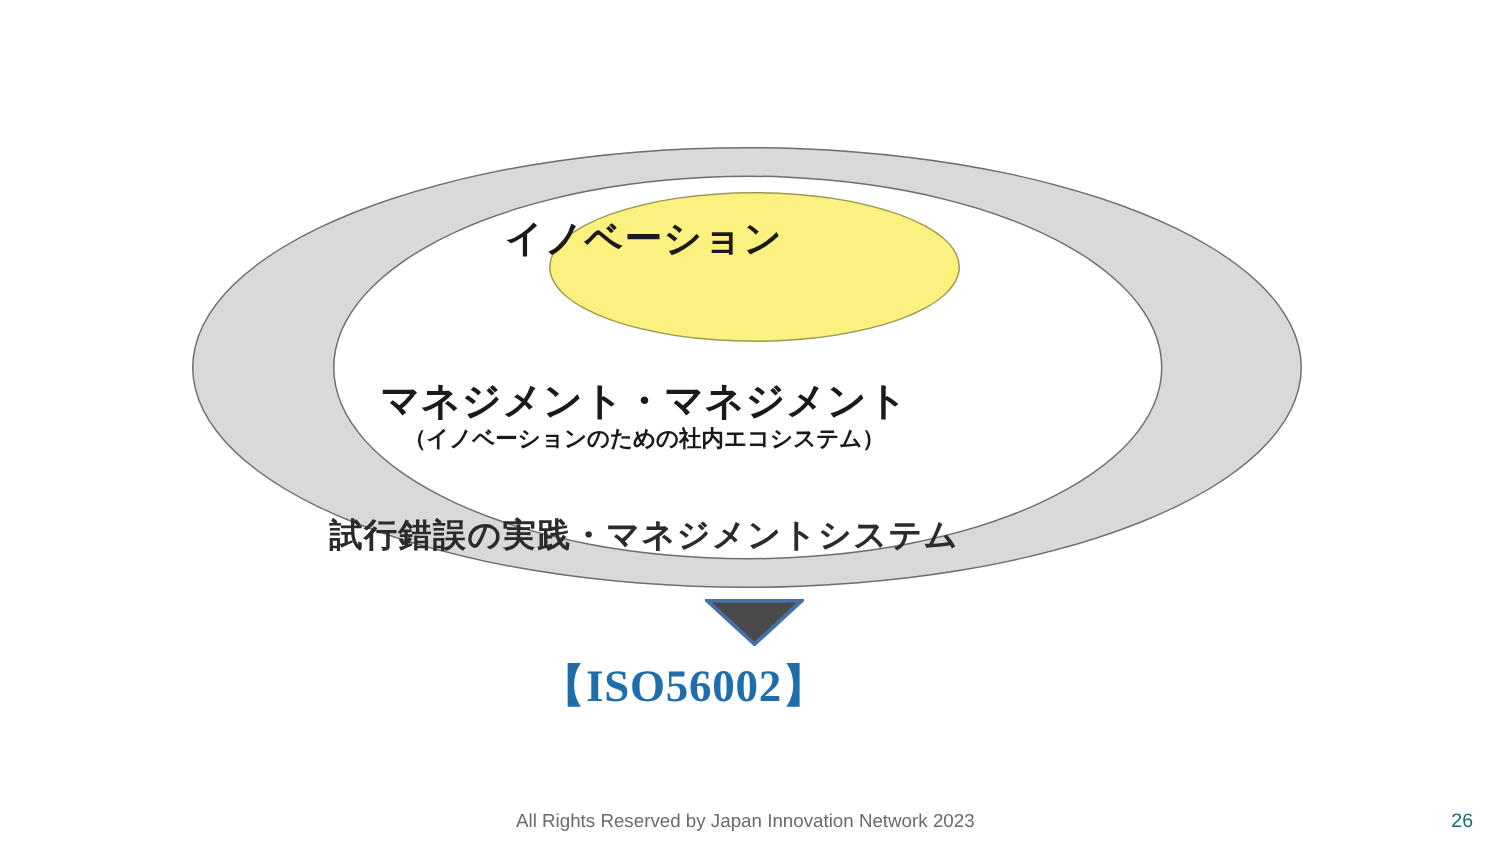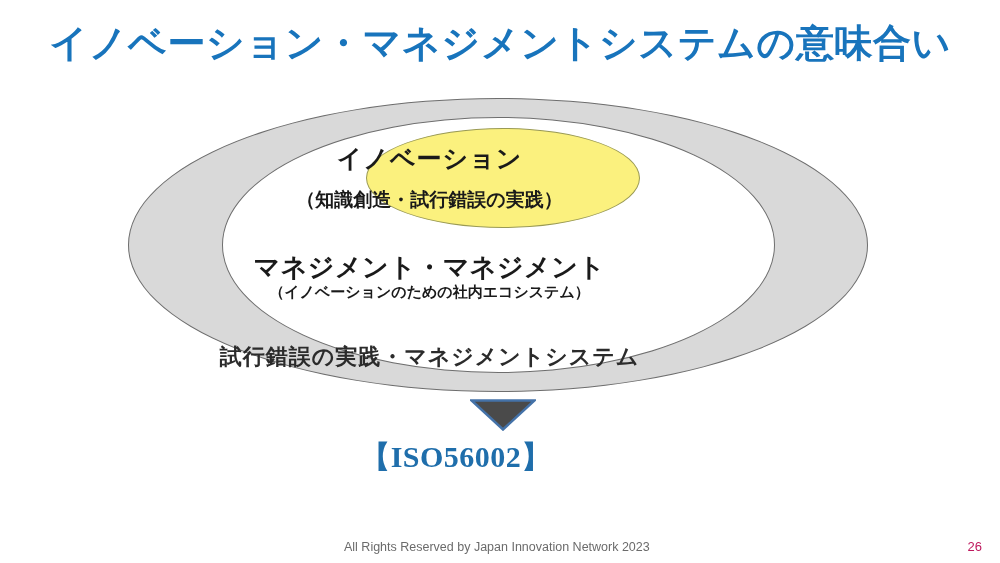--- a/index.html
+++ b/index.html
@@ -166,43 +166,41 @@
     left: 344px;
     top: 540px;
     color: #6b6b6b;
     font-size: 12.5px;
     white-space: nowrap;
   }
   #footer-page-number {
     position: absolute;
     right: 18px;
     top: 539px;
-    color: #be185d;
+    color: #0f766e;
     font-size: 13px;
     text-align: right;
   }
 </style>
 </head>
 <body>
 
 <div id="slide">
 
-  <div id="page-title">イノベーション・マネジメントシステムの意味合い</div>
 
   <div id="diagram">
 
     <div class="ellipse" id="outer-ellipse"></div>
 
     <div class="ellipse" id="middle-ellipse"></div>
 
     <div class="ellipse" id="inner-ellipse"></div>
 
     <div class="ring-label" id="inner-label-main">イノベーション</div>
 
-    <div class="ring-label" id="inner-label-sub">（知識創造・試行錯誤の実践）</div>
 
     <div class="ring-label" id="middle-label-main">マネジメント・マネジメント</div>
 
     <div class="ring-label" id="middle-label-sub">（イノベーションのための社内エコシステム）</div>
 
     <div class="ring-label" id="outer-label">試行錯誤の実践・マネジメントシステム</div>
 
     <svg id="down-arrow" viewBox="0 0 66 32">
       <polygon points="1.5,1.5 64.5,1.5 33,30.5" fill="#4a4a4a" stroke="#4472a8" stroke-width="2.5"></polygon>
     </svg>

